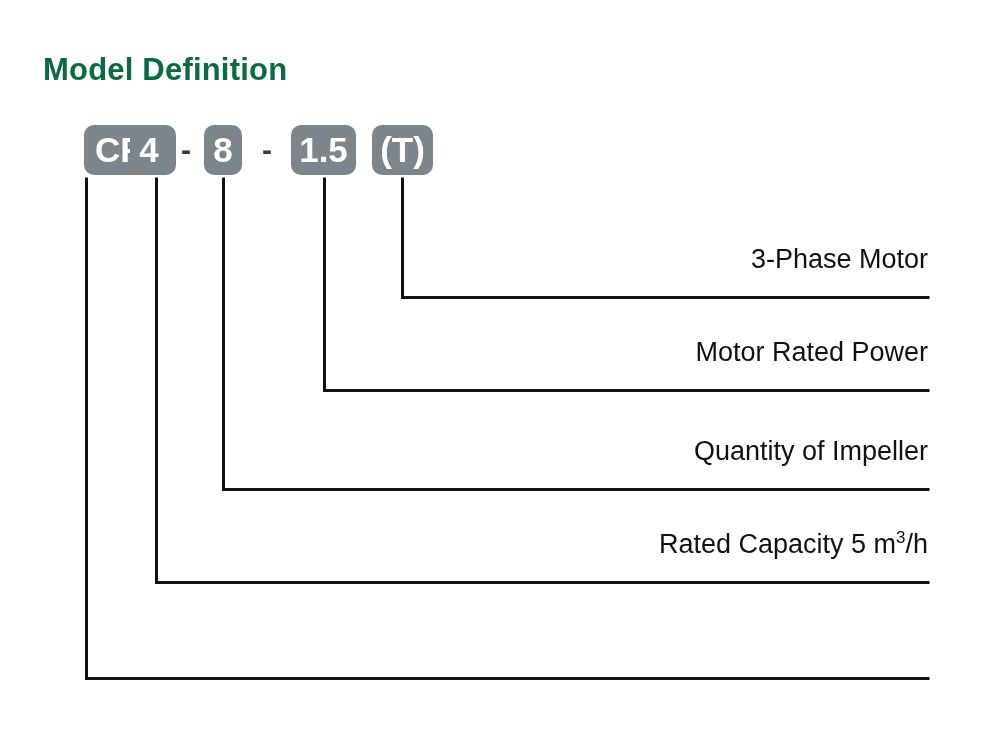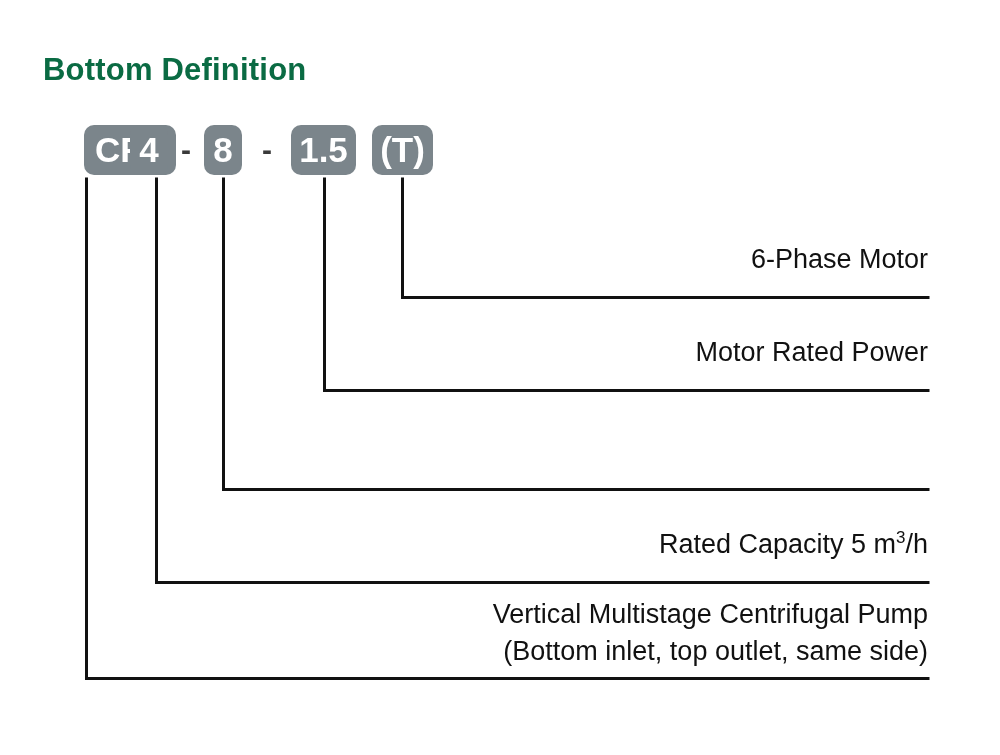--- a/index.html
+++ b/index.html
@@ -94,21 +94,21 @@
   }
   .callout.two-line {
     line-height: 37px;
   }
 </style>
 </head>
 <body>
 
 <div id="diagram-root">
 
-  <div class="page-title">Bottom Definition</div>
+  <div class="page-title">Model Definition</div>
 
   <div class="code-row">
 
     <div class="code-badge" style="left:40px; width:92px;margin-left:44px;">CPL</div>
 
     <div class="code-badge" style="left:130px; width:38px;">4</div>
 
     <div class="code-sep" style="left:168px; width:36px;">-</div>
 
     <div class="code-badge" style="left:204px; width:38px;">8</div>
@@ -128,25 +128,22 @@
       <path d="M324.5,179 L324.5,390.5 L928,390.5"></path>
 
       <path d="M223.5,179 L223.5,489.5 L928,489.5"></path>
 
       <path d="M156.5,179 L156.5,582.5 L928,582.5"></path>
 
       <path d="M86.5,179 L86.5,678.5 L928,678.5"></path>
     </g>
   </svg>
 
-  <div class="callout" style="right:72px; top:243px;">6-Phase Motor</div>
+  <div class="callout" style="right:72px; top:243px;">3-Phase Motor</div>
 
   <div class="callout" style="right:72px; top:336px;text-align:right;">Motor Rated Power</div>
 
+  <div class="callout" style="right:72px; top:435px;">Quantity of Impeller</div>
 
   <div class="callout" style="right:72px; top:528px;"><span>Rated Capacity  5 m</span><span class="sup">3</span><span>/h</span></div>
 
-  <div class="callout two-line" style="right:72px; top:596px;">
-    <div>Vertical Multistage Centrifugal Pump</div>
-    <div>(Bottom inlet, top outlet, same side)</div>
-  </div>
 
 </div>
 
 </body></html>

